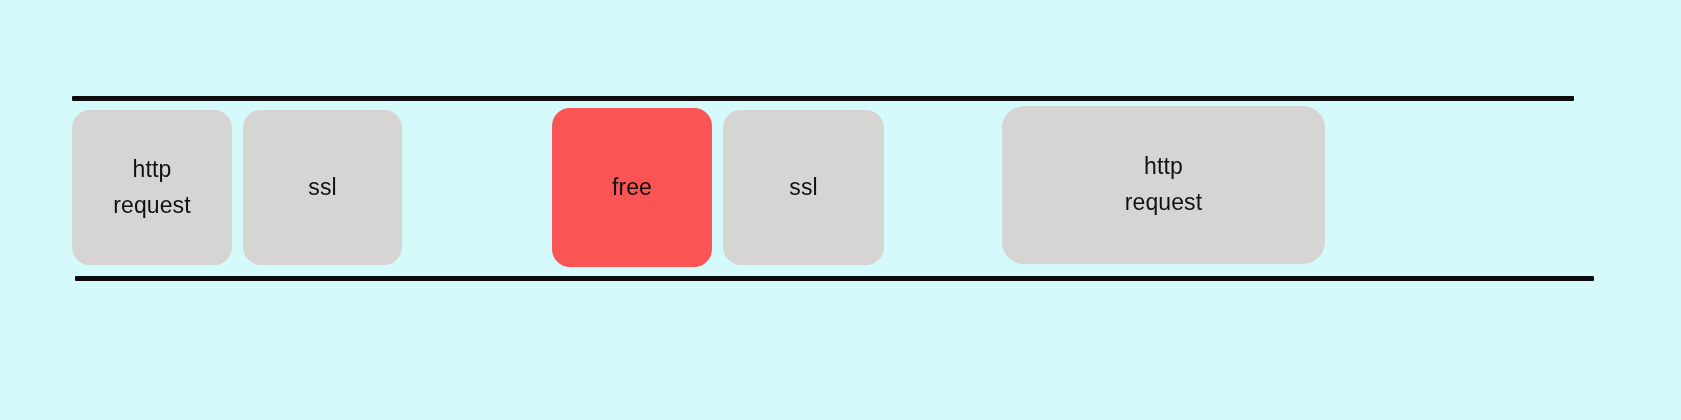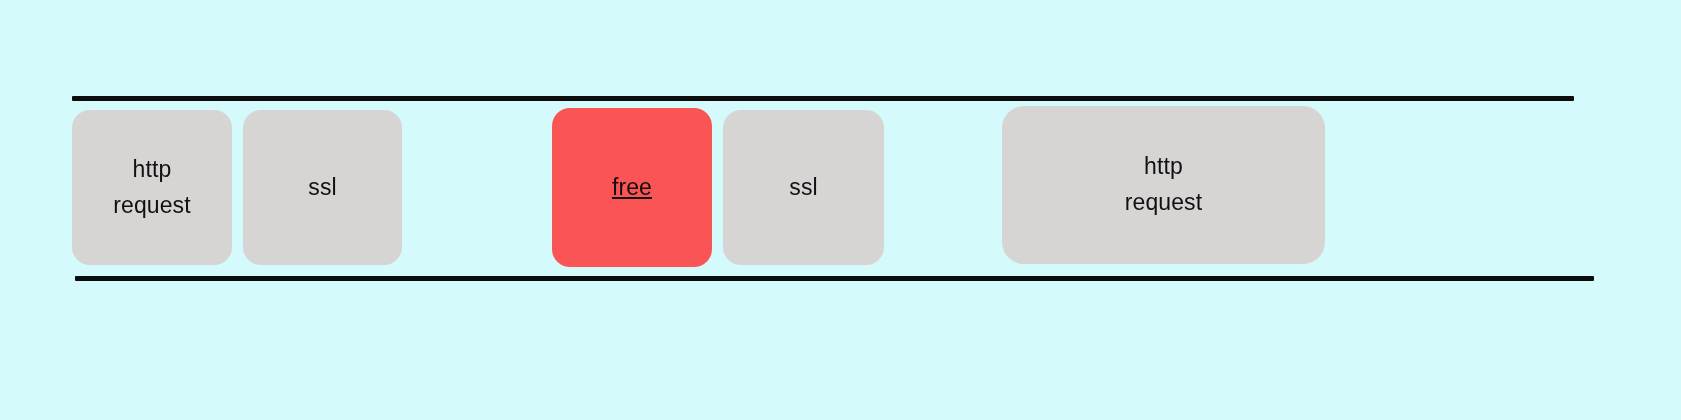--- a/index.html
+++ b/index.html
@@ -77,21 +77,21 @@
   <div class="rail rail-bottom" style="left: 75px; top: 276px; width: 1519px; height: 5px; background: rgb(13, 13, 16);"></div>
 
   <div id="blocks-layer">
       <div class="block allocated" style="left: 72px; top: 110px; width: 160px; height: 155px; border-radius: 18px; background: rgb(215, 212, 212); color: rgb(17, 17, 17);">
         <span class="line">http</span>
         <span class="line">request</span>
       </div>
       <div class="block allocated" style="left: 243px; top: 110px; width: 159px; height: 155px; border-radius: 18px; background: rgb(215, 212, 212); color: rgb(17, 17, 17);">
         <span class="line">ssl</span>
       </div>
-      <div class="block freed" style="left: 552px; top: 108px; width: 160px; height: 159px; border-radius: 18px; background: rgb(251, 84, 84); color: rgb(17, 17, 17); text-decoration: underline;">
+      <div class="block freed" style="left: 552px; top: 108px; width: 160px; height: 159px; border-radius: 18px; background: rgb(251, 84, 84); color: rgb(17, 17, 17);">
         <span class="line">free</span>
       </div>
       <div class="block allocated" style="left: 723px; top: 110px; width: 161px; height: 155px; border-radius: 18px; background: rgb(215, 212, 212); color: rgb(17, 17, 17);">
         <span class="line">ssl</span>
       </div>
       <div class="block allocated" style="left: 1002px; top: 106px; width: 323px; height: 158px; border-radius: 22px; background: rgb(215, 212, 212); color: rgb(17, 17, 17);">
         <span class="line">http</span>
         <span class="line">request</span>
       </div>
     </div>

